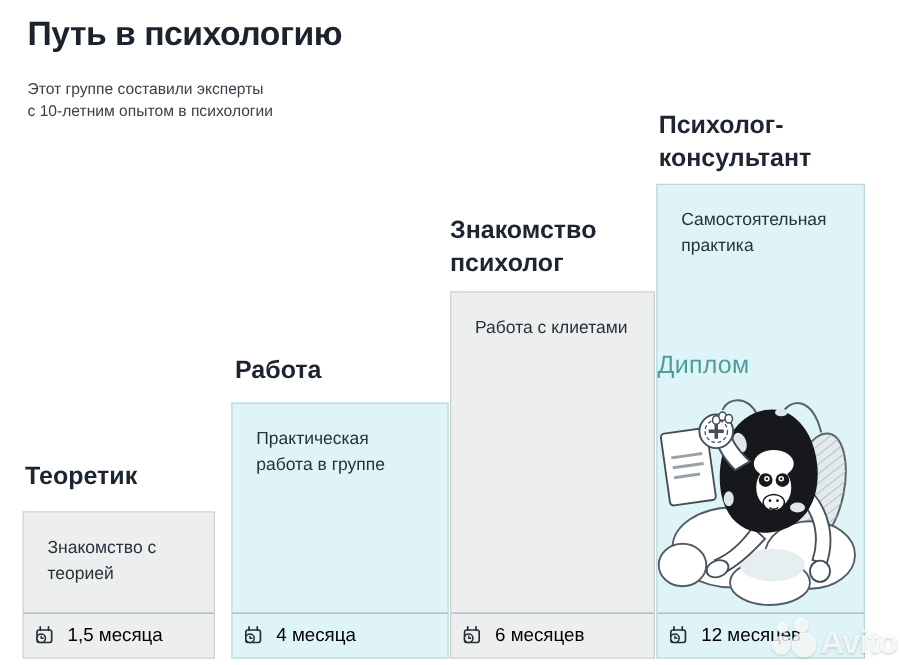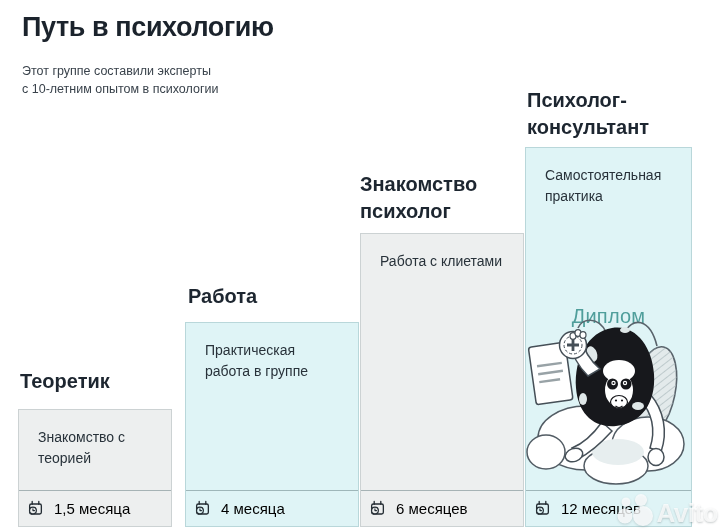--- a/index.html
+++ b/index.html
@@ -21,22 +21,22 @@
 
   .step-title{position:absolute;font-size:20px;font-weight:600;color:#1d2630;line-height:27px;}
   .t1{left:20px;top:368px;}
   .t2{left:188px;top:283px;}
   .t3{left:360px;top:171px;width:160px;}
   .t4{left:527px;top:87px;width:160px;}
 
   .step-desc{position:absolute;top:17px;left:19px;right:17px;font-size:14px;line-height:21px;color:#28323a;}
   .nowrap{white-space:nowrap;}
 
-  .diploma{position:absolute;top:133px;left:0;width:100%;text-align:center;
-           font-size:20px;font-weight:500;color:#4F9E9B;letter-spacing:0.2px;margin-top:24px;}
+  .diploma{position:absolute;top:133px;left:0;width:100%;text-align:left;
+           font-size:20px;font-weight:500;color:#4F9E9B;letter-spacing:0.2px;}
 
   .duration{position:absolute;left:0;right:0;bottom:0;height:35px;
             border-top:1px solid rgba(70,95,100,0.42);
             display:flex;align-items:center;gap:10px;padding-left:8px;
             font-size:15px;color:#000000;}
   .cal{flex:0 0 auto;display:block;}
 
   .illustration{position:absolute;left:0;bottom:35px;width:167px;height:177px;}
 
   

